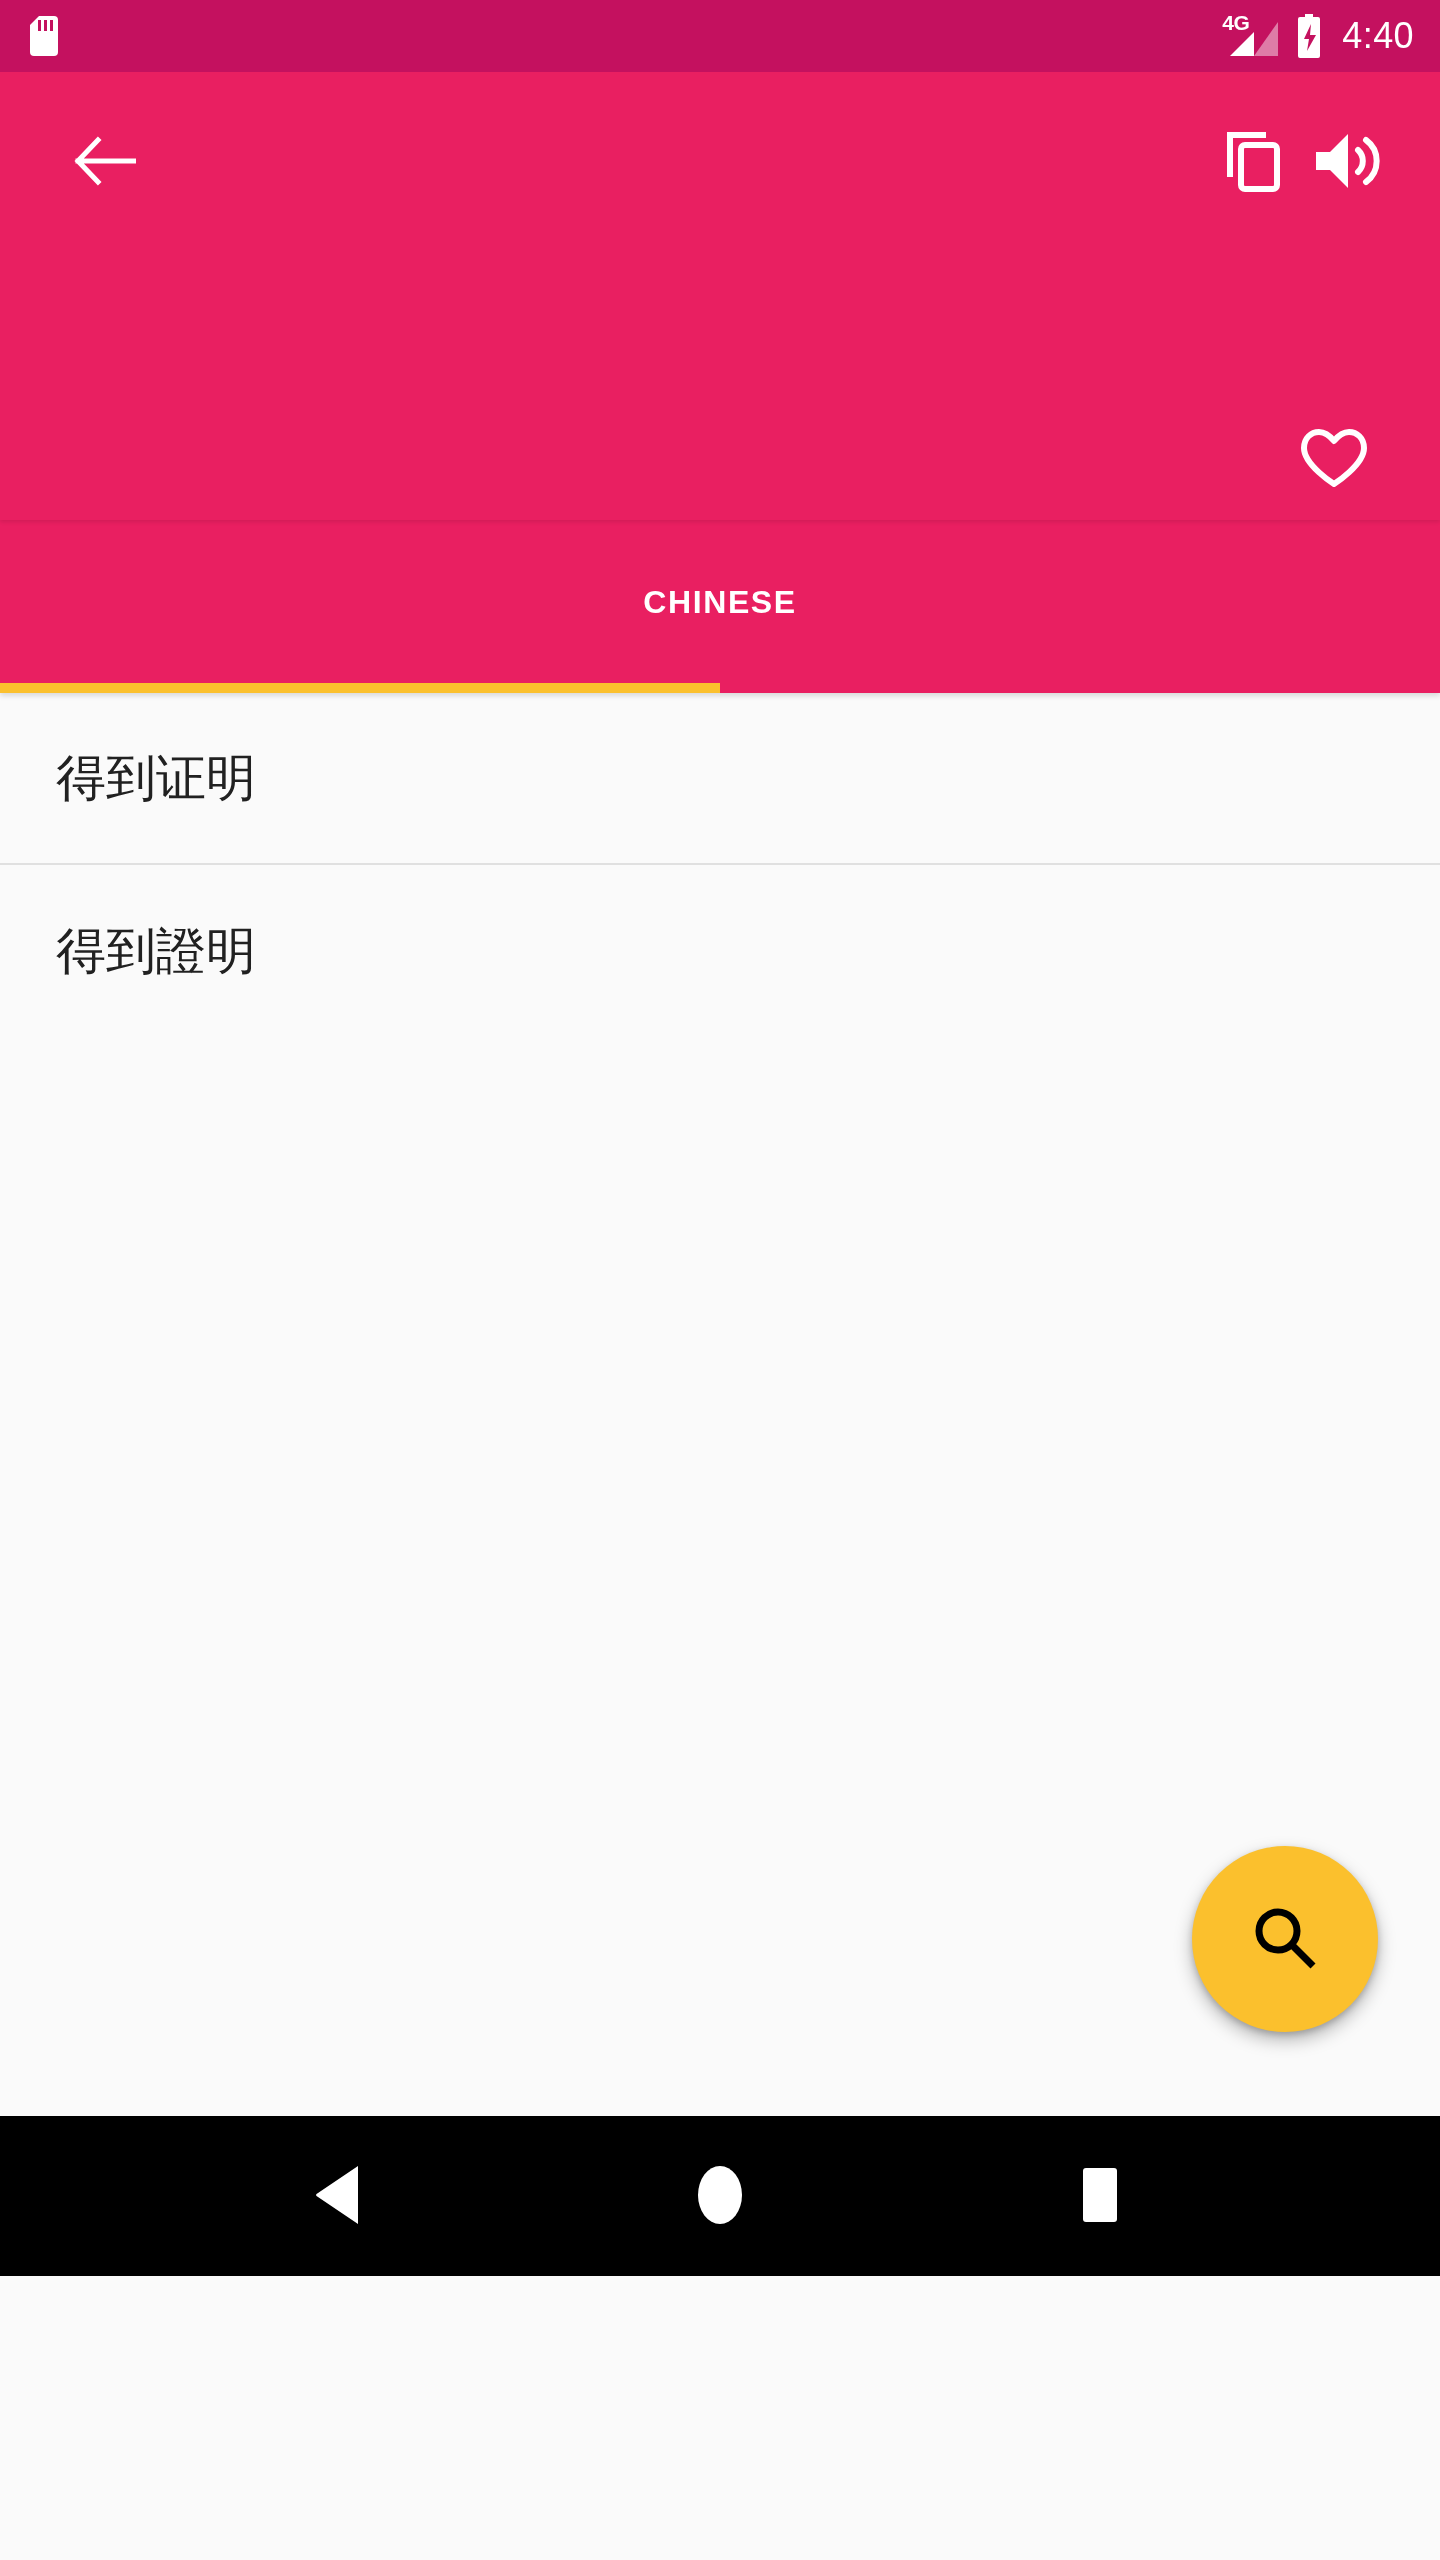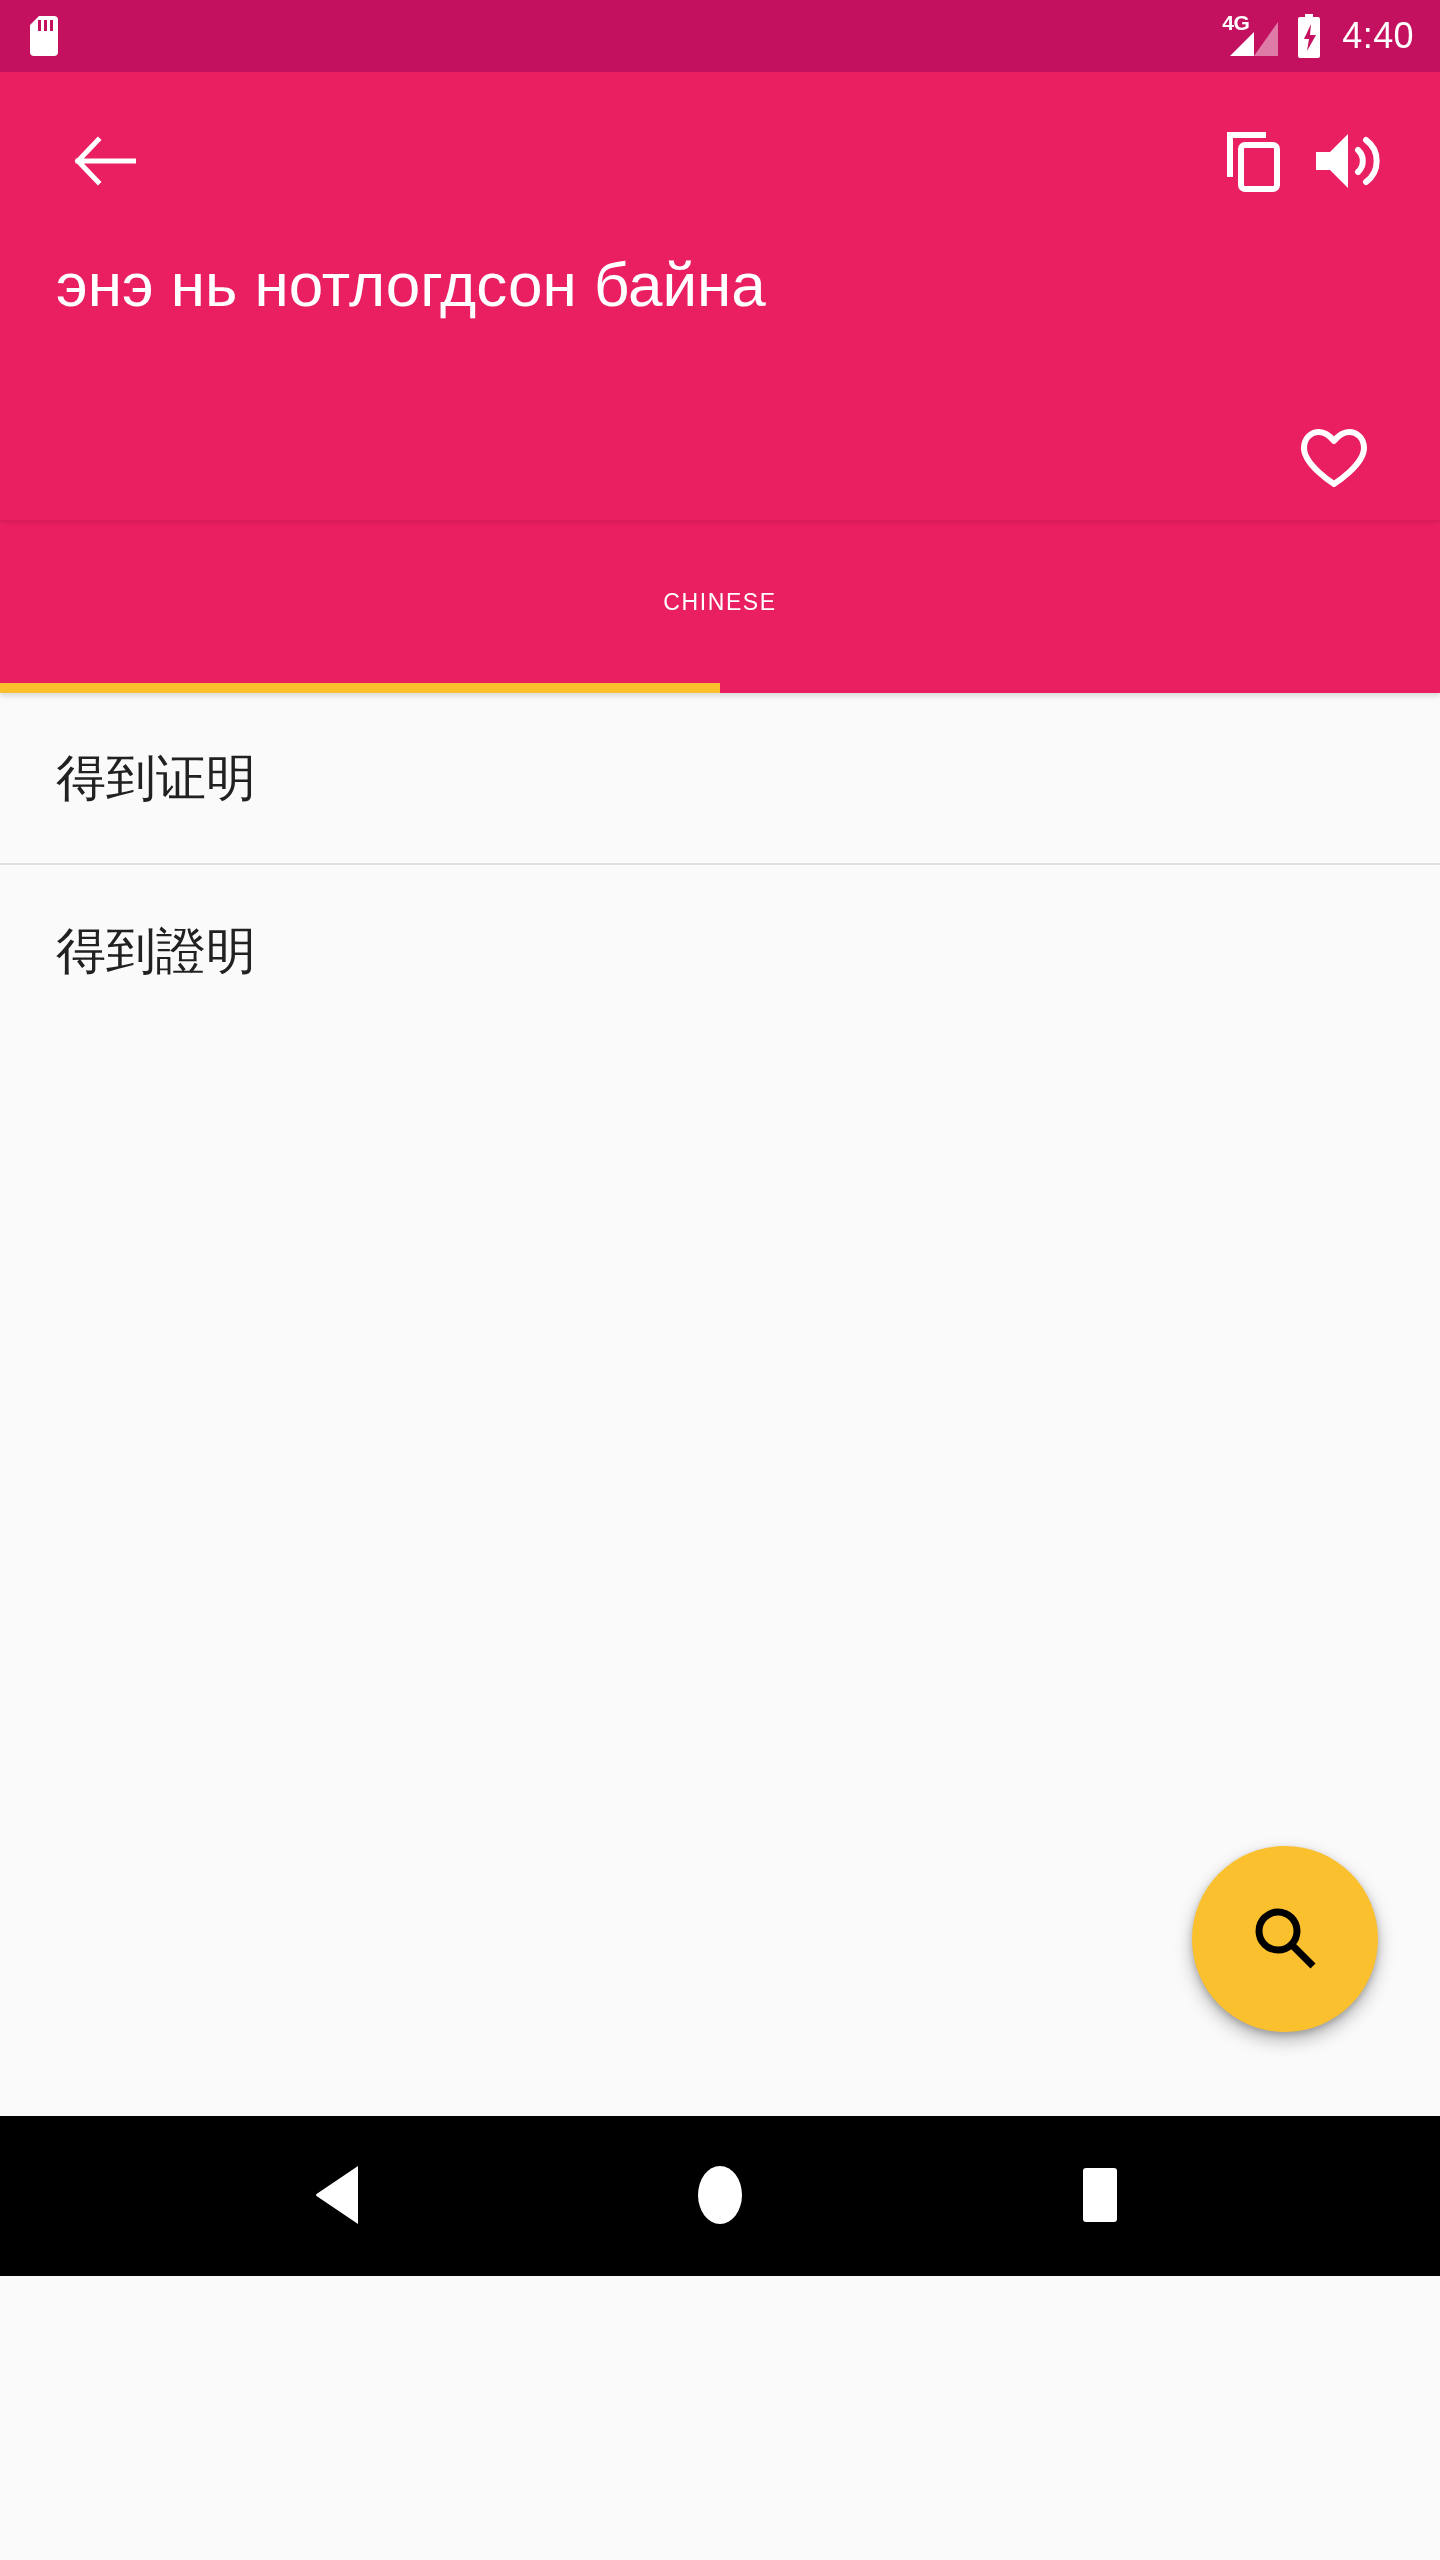--- a/index.html
+++ b/index.html
@@ -164,22 +164,22 @@
   }
   .tab {
     flex: 1 1 50%;
     display: flex;
     align-items: center;
     justify-content: center;
     background: none;
     border: none;
     cursor: pointer;
     font-family: inherit;
-    font-size: 23px;
-    font-weight: 400;
+    font-size: 32px;
+    font-weight: 700;
     letter-spacing: 1.6px;
     color: rgba(255,255,255,0.62);
     padding: 0 0 8px 0;
     height: 100%;
   }
   .tab.active {
     color: #ffffff;
   }
   .tab-indicator {
     position: absolute;
@@ -322,21 +322,20 @@
         <span>
           <svg width="72" height="62" viewBox="0 0 72 62" fill="none" xmlns="http://www.w3.org/2000/svg">
             <path d="M4 22 H18 L36 4 V58 L18 40 H4 Z" fill="#ffffff"></path>
             <path d="M46 20 A15 15 0 0 1 46 42" stroke="#ffffff" stroke-width="6" fill="none" stroke-linecap="round"></path>
             <path d="M54 10 A26 26 0 0 1 54 52" stroke="#ffffff" stroke-width="6" fill="none" stroke-linecap="round"></path>
           </svg>
         </span>
       </button>
     </div>
 
-    <h1 class="app-bar-title">энэ нь нотлогдсон байна</h1>
 
     <div class="app-bar-fav-row">
       <button class="fav-btn">
         <span>
           <svg width="70" height="64" viewBox="0 0 70 64" fill="none" xmlns="http://www.w3.org/2000/svg">
             <path d="M35 57 C35 57 5 38 5 21 C5 11 12 5 20 5 C26 5 31 9 35 14 C39 9 44 5 50 5 C58 5 65 11 65 21 C65 38 35 57 35 57 Z" stroke="#ffffff" stroke-width="6" fill="none" stroke-linejoin="round"></path>
           </svg>
         </span>
       </button>
     </div>

